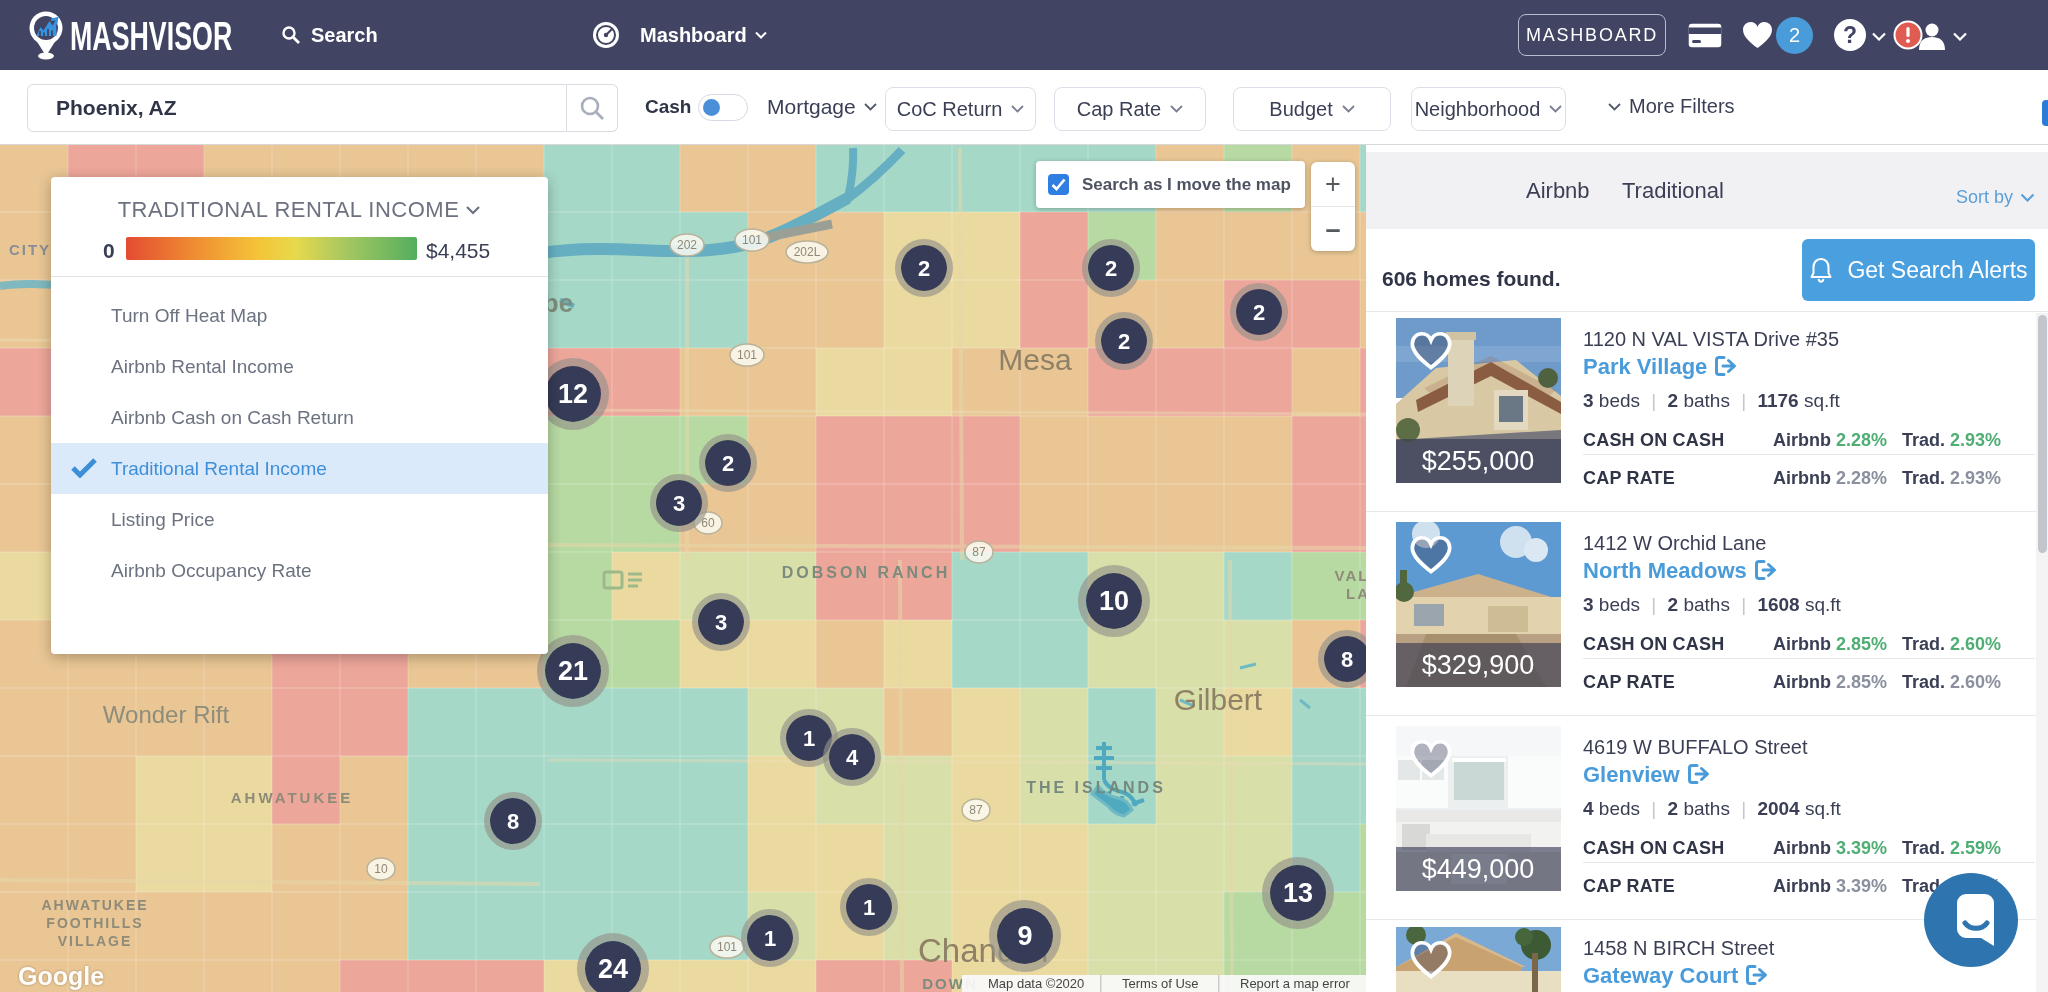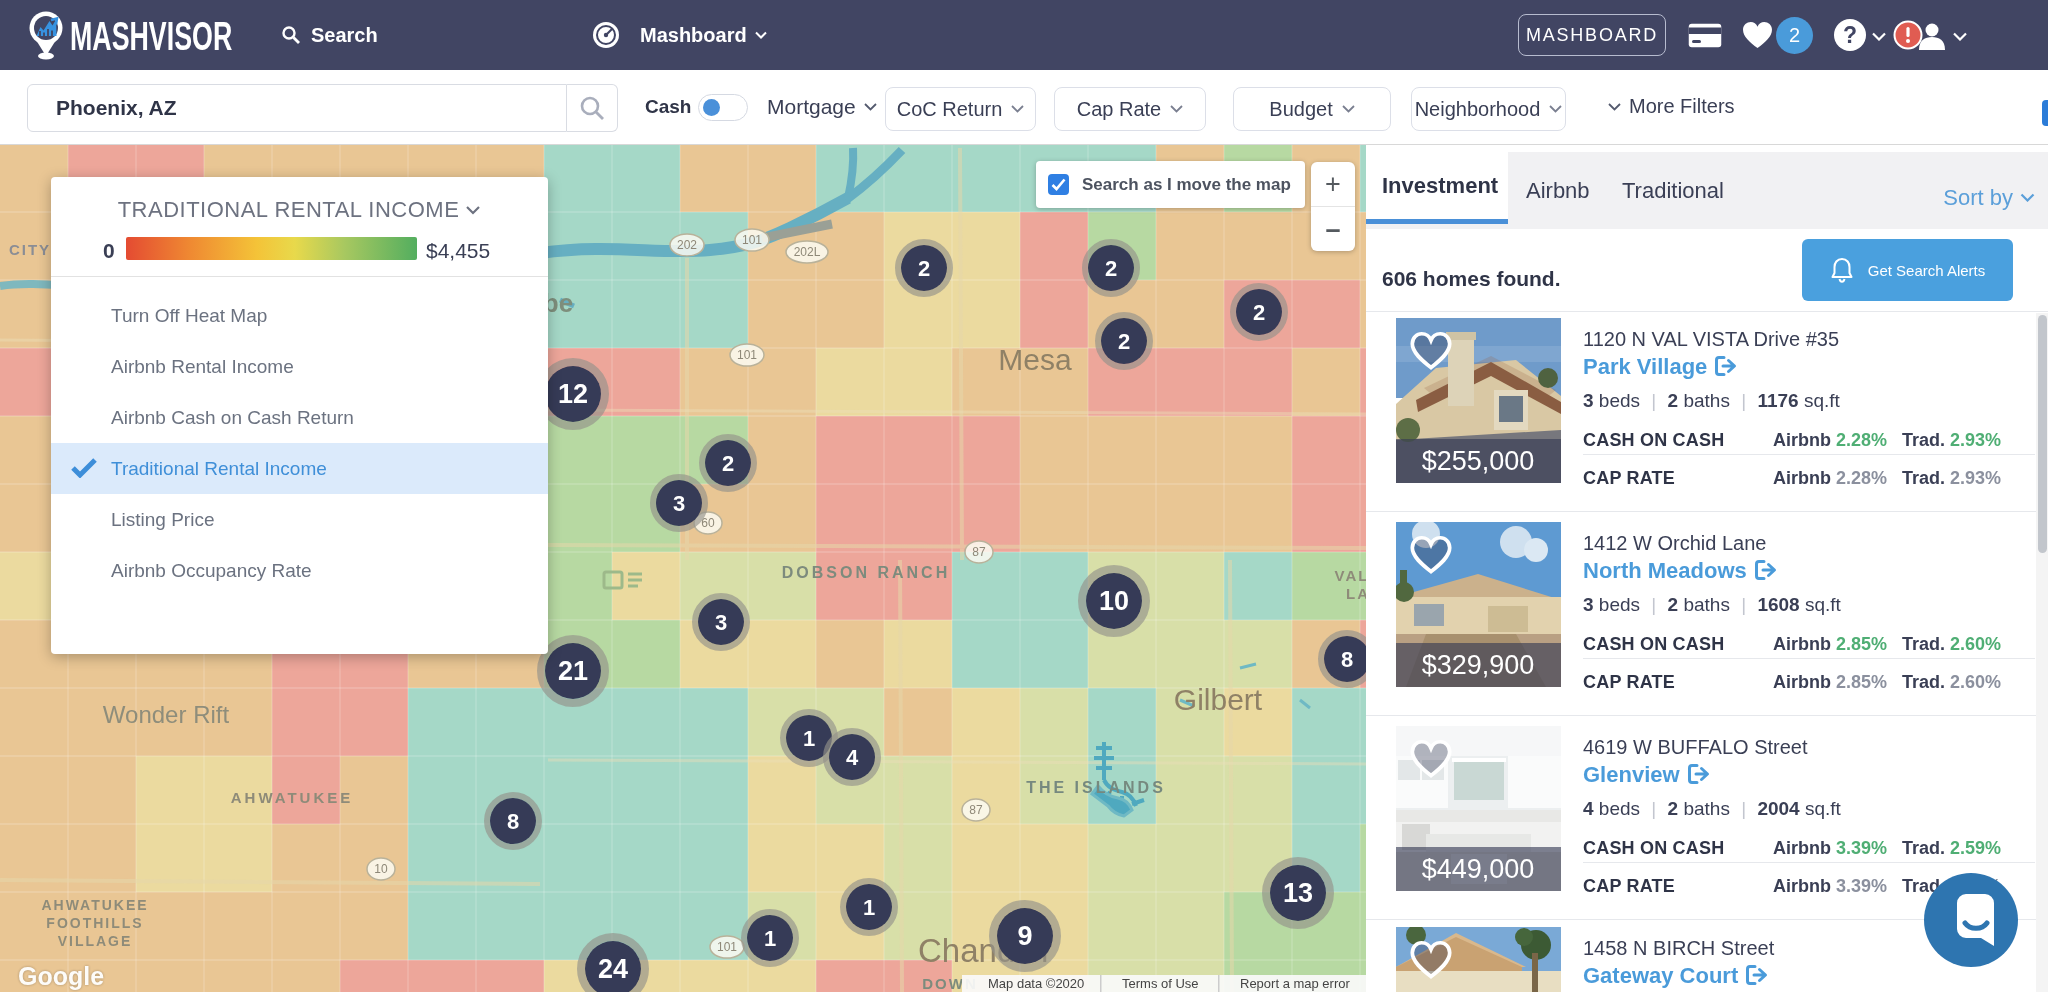--- a/index.html
+++ b/index.html
@@ -38,23 +38,23 @@
 .searchmove span { margin-left:13px; font-size:17px; font-weight:bold; color:#4d5360; }
 .zoomctl { position:absolute; left:1311px; top:162px; width:44px; height:89px; background:#fff; border-radius:6px; box-shadow:0 1px 5px rgba(0,0,0,0.25); }
 .zbtn { height:44px; display:flex; align-items:center; justify-content:center; font-size:27px; color:#555a5f; }
 .zdiv { height:1px; background:#e4e4e4; }
 .zminus { font-weight:bold; }
 .bluetab { position:absolute; left:2042px; top:100px; width:6px; height:26px; background:#2b7cd8; border-radius:4px 0 0 4px; z-index:60; }
 .rpanel { position:absolute; left:1366px; top:145px; width:682px; height:847px; background:#ffffff; }
 .tabbar { position:absolute; left:0; top:7px; width:682px; height:77px; background:#f1f1f3; }
 .tab-active { position:absolute; left:0; top:0; width:142px; height:72px; background:#ffffff; border-bottom:5px solid #4a90d8; font-size:22px; font-weight:bold; color:#2f3447; display:flex; align-items:center; padding-left:16px; }
 .tab { position:absolute; top:0; height:77px; font-size:22px; color:#3a3f55; display:flex; align-items:center; }
-.sortby { position:absolute; right:13px; top:0; height:91px; display:flex; align-items:center; font-size:22px; color:#5b9fd9; }
+.sortby { position:absolute; right:13px; top:0; height:91px; display:flex; align-items:center; font-size:18px; color:#5b9fd9; }
 .found { position:absolute; left:16px; top:122px; font-size:21px; font-weight:bold; color:#2f3447; }
-.alertbtn { position:absolute; left:436px; top:94px; width:211px; height:62px; background:#4aa0de; border-radius:6px; color:#fff; font-size:15px; display:flex; align-items:center; justify-content:center; }
+.alertbtn { position:absolute; left:436px; top:94px; width:233px; height:62px; background:#4aa0de; border-radius:6px; color:#fff; font-size:23px; display:flex; align-items:center; justify-content:center; }
 .hsep { position:absolute; left:0; width:682px; height:1px; background:#e6e8ec; }
 .card { position:absolute; left:0; width:682px; height:204px; }
 .card .ph { position:absolute; left:30px; top:0; width:165px; height:165px; overflow:hidden; }
 .card .addr { position:absolute; left:217px; top:10px; font-size:20px; color:#3a3f55; }
 .card .hood { position:absolute; left:217px; top:36px; font-size:22px; font-weight:bold; color:#4a9bda; }
 .card .beds { position:absolute; left:217px; top:72px; font-size:19px; color:#3a3f55; }
 .card .beds i { font-style:normal; color:#c3c6cf; margin:0 6px; }
 .statrow { position:absolute; left:217px; width:452px; height:20px; font-size:18px; }
 .slbl { position:absolute; left:0; font-weight:bold; color:#2f3447; letter-spacing:0.2px; }
 .sA { position:absolute; left:190px; font-weight:bold; color:#3a3f55; }
@@ -588,21 +588,20 @@
     </div>
 <div class="zoomctl">
       <div class="zbtn zplus">+</div>
       <div class="zdiv"></div>
       <div class="zbtn zminus">–</div>
     </div>
 <div class="bluetab"></div>
 
 <div class="rpanel">
  <div class="tabbar">
-  <div class="tab-active">Investment</div>
   <div class="tab" style="left:160px">Airbnb</div>
   <div class="tab" style="left:256px">Traditional</div>
   <div class="sortby">Sort by<svg width="15" height="9" viewBox="0 0 15 9" style="margin-left:7px">
             <path d="M1.5 1.5 L7.5 7.5 L13.5 1.5" stroke="#5b9fd9" stroke-width="2.2" fill="none"></path>
           </svg></div>
  </div>
  <div class="found">606 homes found.</div>
  <div class="alertbtn"><svg width="24" height="26" viewBox="0 0 24 26" style="margin-right:14px;vertical-align:-6px">
           <path d="M12 2 C7 2 4.5 6 4.5 10 L4.5 16 L2.5 20 L21.5 20 L19.5 16 L19.5 10 C19.5 6 17 2 12 2 Z" stroke="#ffffff" stroke-width="2" fill="none" stroke-linejoin="round"></path>
           <path d="M9.5 22 C10 24 11 24.8 12 24.8 C13 24.8 14 24 14.5 22" stroke="#ffffff" stroke-width="2" fill="none"></path>

